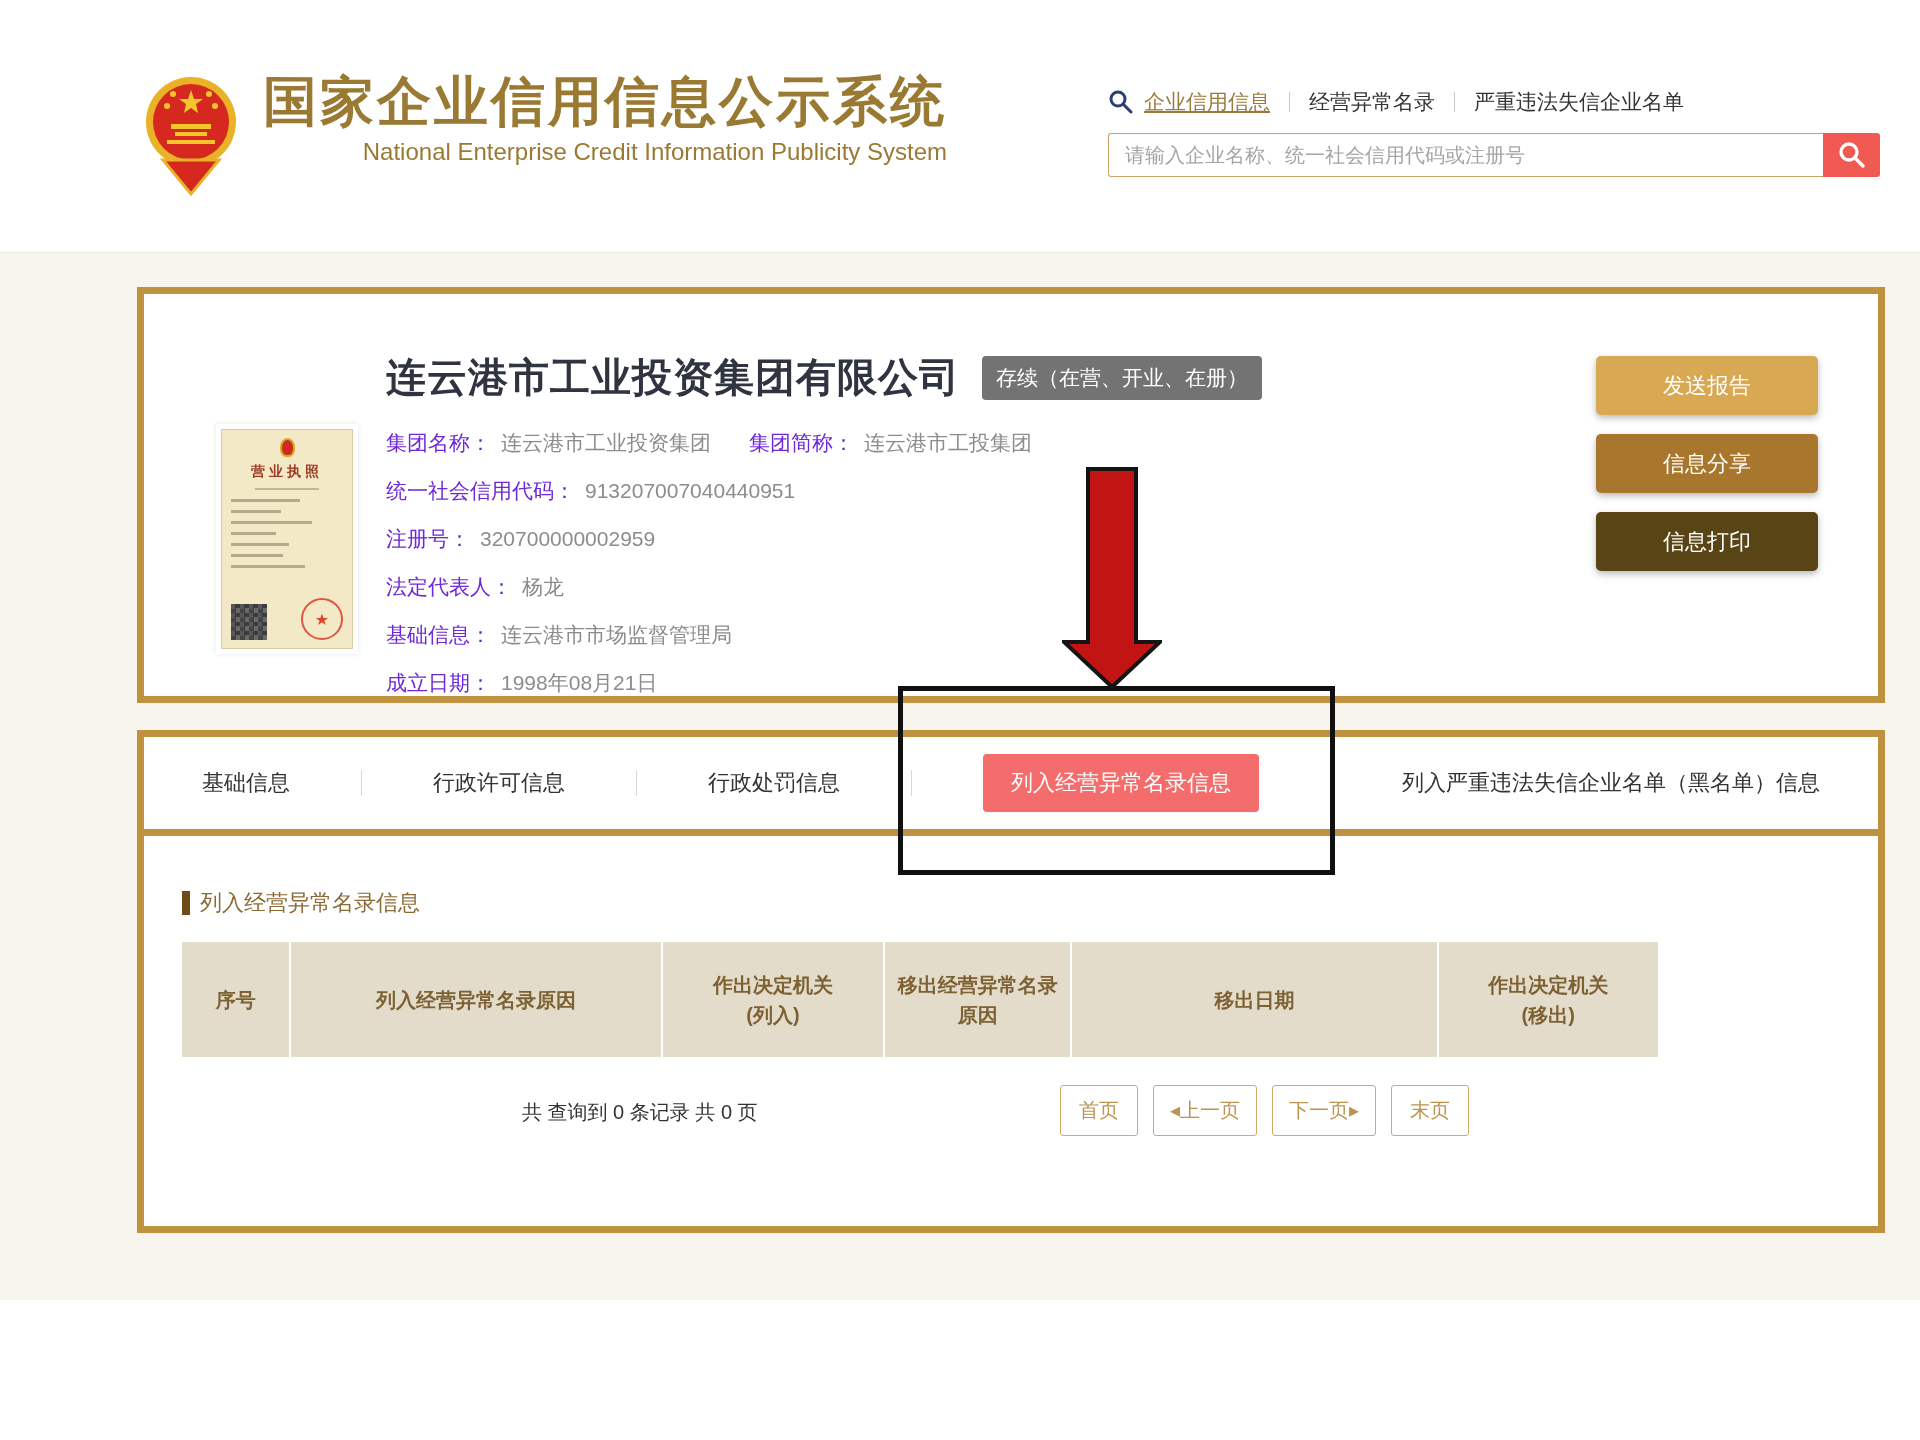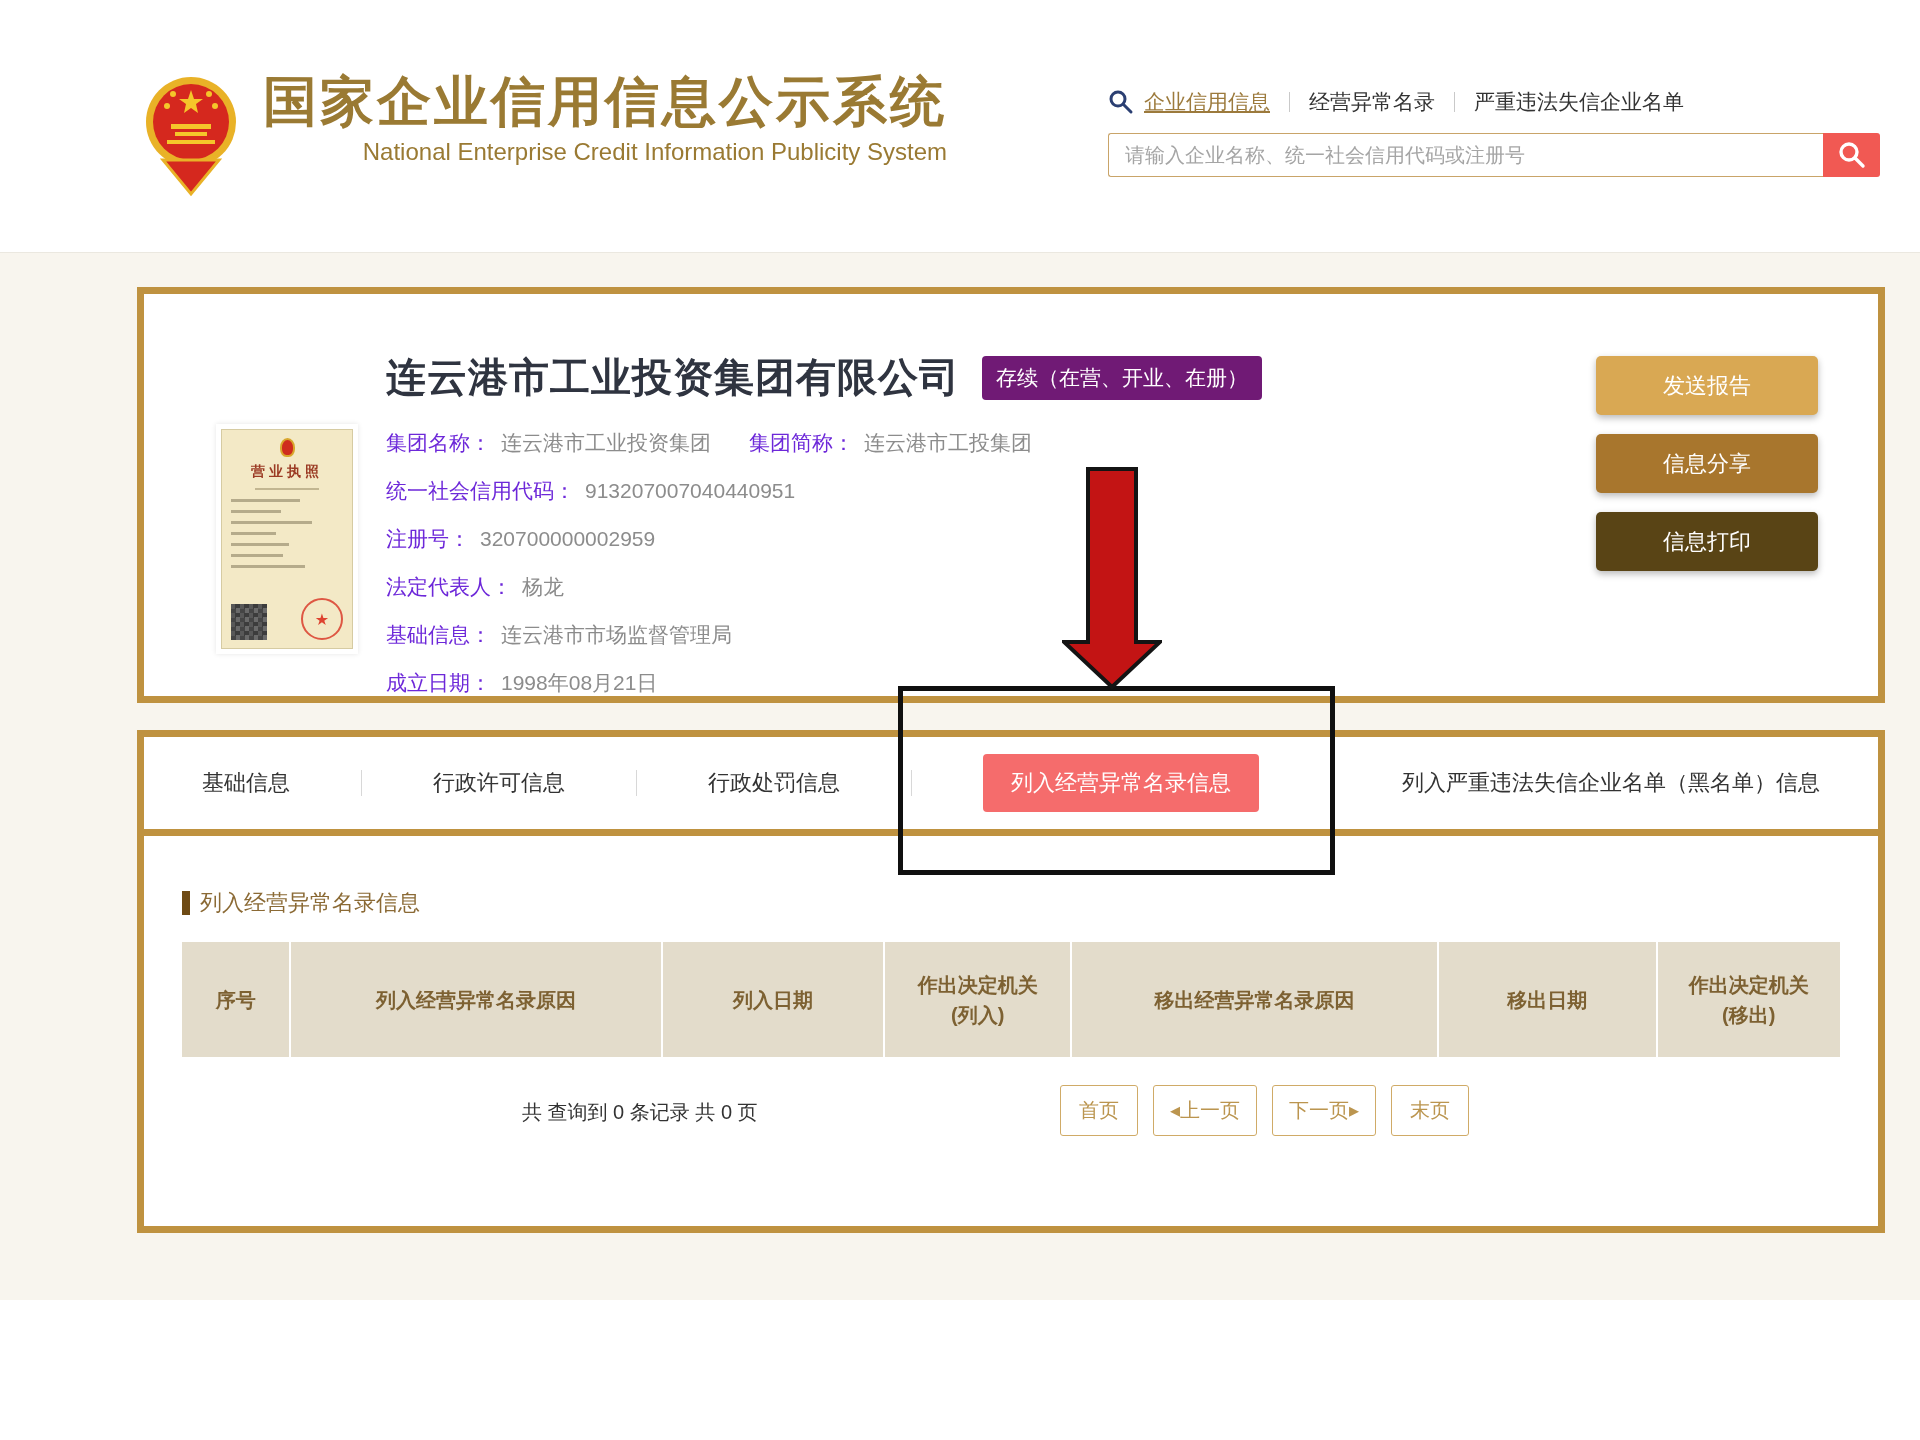--- a/index.html
+++ b/index.html
@@ -53,21 +53,21 @@
                  justify-content:space-between; align-items:flex-end; }
   .cert-qr { width:36px; height:36px;
              background-image:conic-gradient(#3c3c3c 25%, #6a6a6a 0 50%, #454545 0 75%, #585858 0);
              background-size:9px 9px; }
   .cert-seal { width:42px; height:42px; border:2px solid #de5743; border-radius:50%;
                display:flex; align-items:center; justify-content:center; color:#de4330; font-size:16px; }
 
   .company-info { position:absolute; left:242px; top:56px; }
   .name-row { display:flex; align-items:center; }
   .company-name { font-size:40px; font-weight:bold; color:#2f3440; letter-spacing:1px; white-space:nowrap; }
-  .status-badge { margin-left:22px; background:#701a75; color:#fff; font-size:21px;
+  .status-badge { margin-left:22px; background:#737373; color:#fff; font-size:21px;
                   padding:8px 14px; border-radius:4px; white-space:nowrap; }
   #info-rows { margin-top:24px; }
   .info-row { margin-top:20px; font-size:21px; display:flex; align-items:baseline; }
   .info-pair { display:flex; align-items:baseline; }
   .info-pair.pair2 { margin-left:38px; }
   .info-label { font-weight:normal; color:#6d28d9; white-space:nowrap; }
   .info-value { color:#8c8c8c; margin-left:10px; white-space:nowrap; }
 
   #action-buttons { position:absolute; right:60px; top:62px; display:flex; flex-direction:column; gap:19px; }
   .action-btn { width:222px; height:59px; border:none; border-radius:5px; color:#fff; font-size:22px;
@@ -265,21 +265,20 @@
       <div class="table-section">
         <div class="section-title">
           <span class="title-bar"></span>
           <span>列入经营异常名录信息</span>
         </div>
 
         <div class="grid-table">
           <div class="thead" id="table-head">
               <div class="th">序号</div>
               <div class="th">列入经营异常名录原因</div>
-              <div class="th">列入日期</div>
               <div class="th">作出决定机关
 (列入)</div>
               <div class="th">移出经营异常名录原因</div>
               <div class="th">移出日期</div>
               <div class="th">作出决定机关
 (移出)</div>
             </div>
         </div>
 
         <div class="pagination-row">

